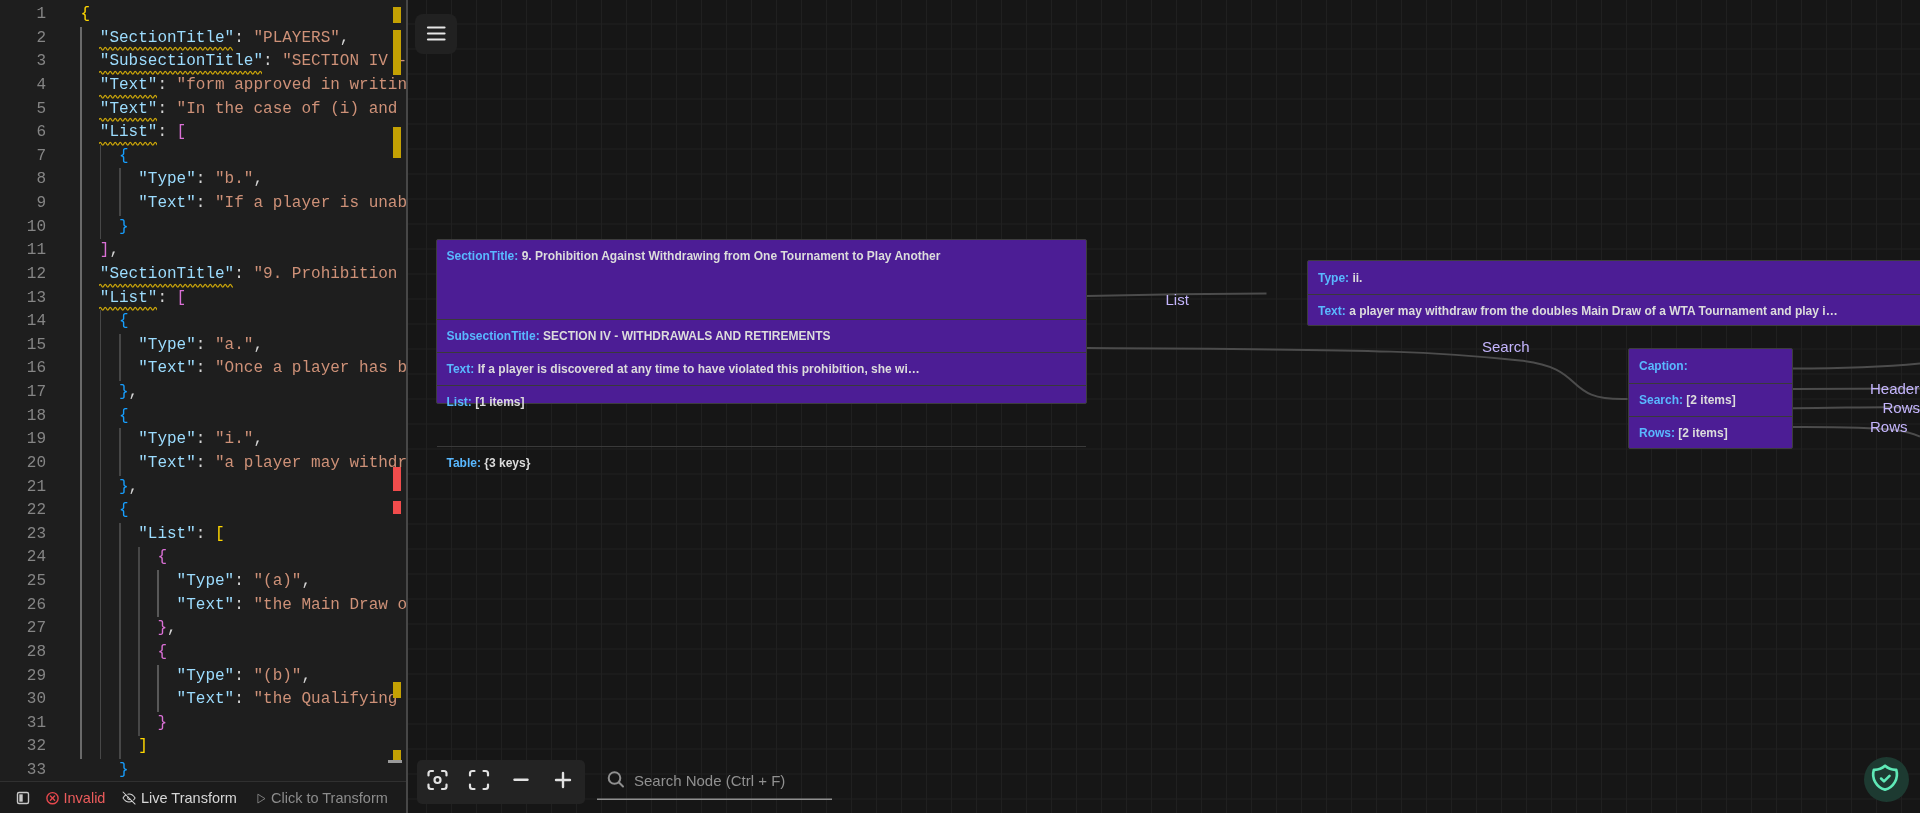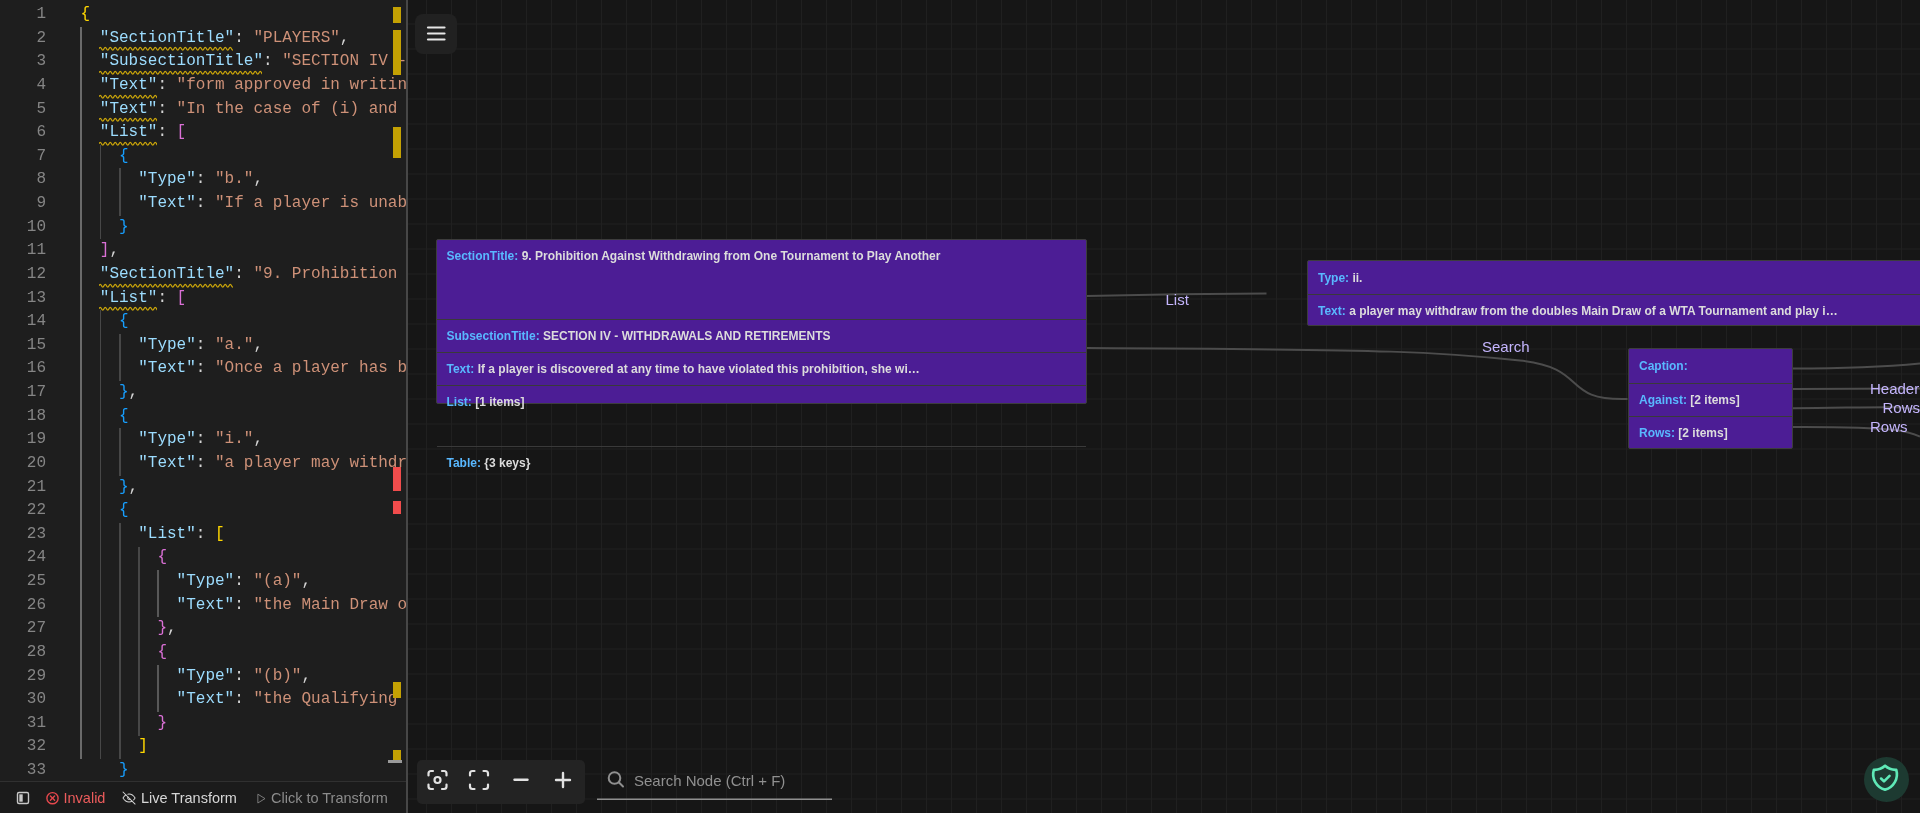--- a/index.html
+++ b/index.html
@@ -56,21 +56,21 @@
   <div class="row" style="height:33.1px;"><span class="nk">Text: </span>If a player is discovered at any time to have violated this prohibition, she wi…</div>
   <div class="row" style="height:33.1px;text-align:right;"><span class="nk">List: </span>[1 items]</div>
   <div class="row" style="height:33.1px;margin-top:28px;"><span class="nk">Table: </span>{3 keys}</div>
 </div>
 <div class="node" id="n2" style="left:1307px;top:260px;width:652px;height:66px;">
   <div class="row" style="height:33px;"><span class="nk">Type: </span>ii.</div>
   <div class="row" style="height:33px;"><span class="nk">Text: </span>a player may withdraw from the doubles Main Draw of a WTA Tournament and play i…</div>
 </div>
 <div class="node" id="n3" style="left:1628px;top:348px;width:165px;height:100.5px;">
   <div class="row" style="height:33.5px;"><span class="nk">Caption: </span></div>
-  <div class="row" style="height:33.5px;"><span class="nk">Against: </span>[2 items]</div>
+  <div class="row" style="height:33.5px;"><span class="nk">Search: </span>[2 items]</div>
   <div class="row" style="height:33.5px;"><span class="nk">Rows: </span>[2 items]</div>
 </div>
 
 <div style="position:absolute;left:415px;top:14px;width:42px;height:40px;background:#212121;border-radius:8px;"></div>
 <svg class="overlay" width="1920" height="813">
   <g stroke="#e6e6e6" stroke-width="2.2" stroke-linecap="round">
     <line x1="428" y1="27.5" x2="444.5" y2="27.5"></line>
     <line x1="428" y1="33.5" x2="444.5" y2="33.5"></line>
     <line x1="428" y1="39.5" x2="444.5" y2="39.5"></line>
   </g>

